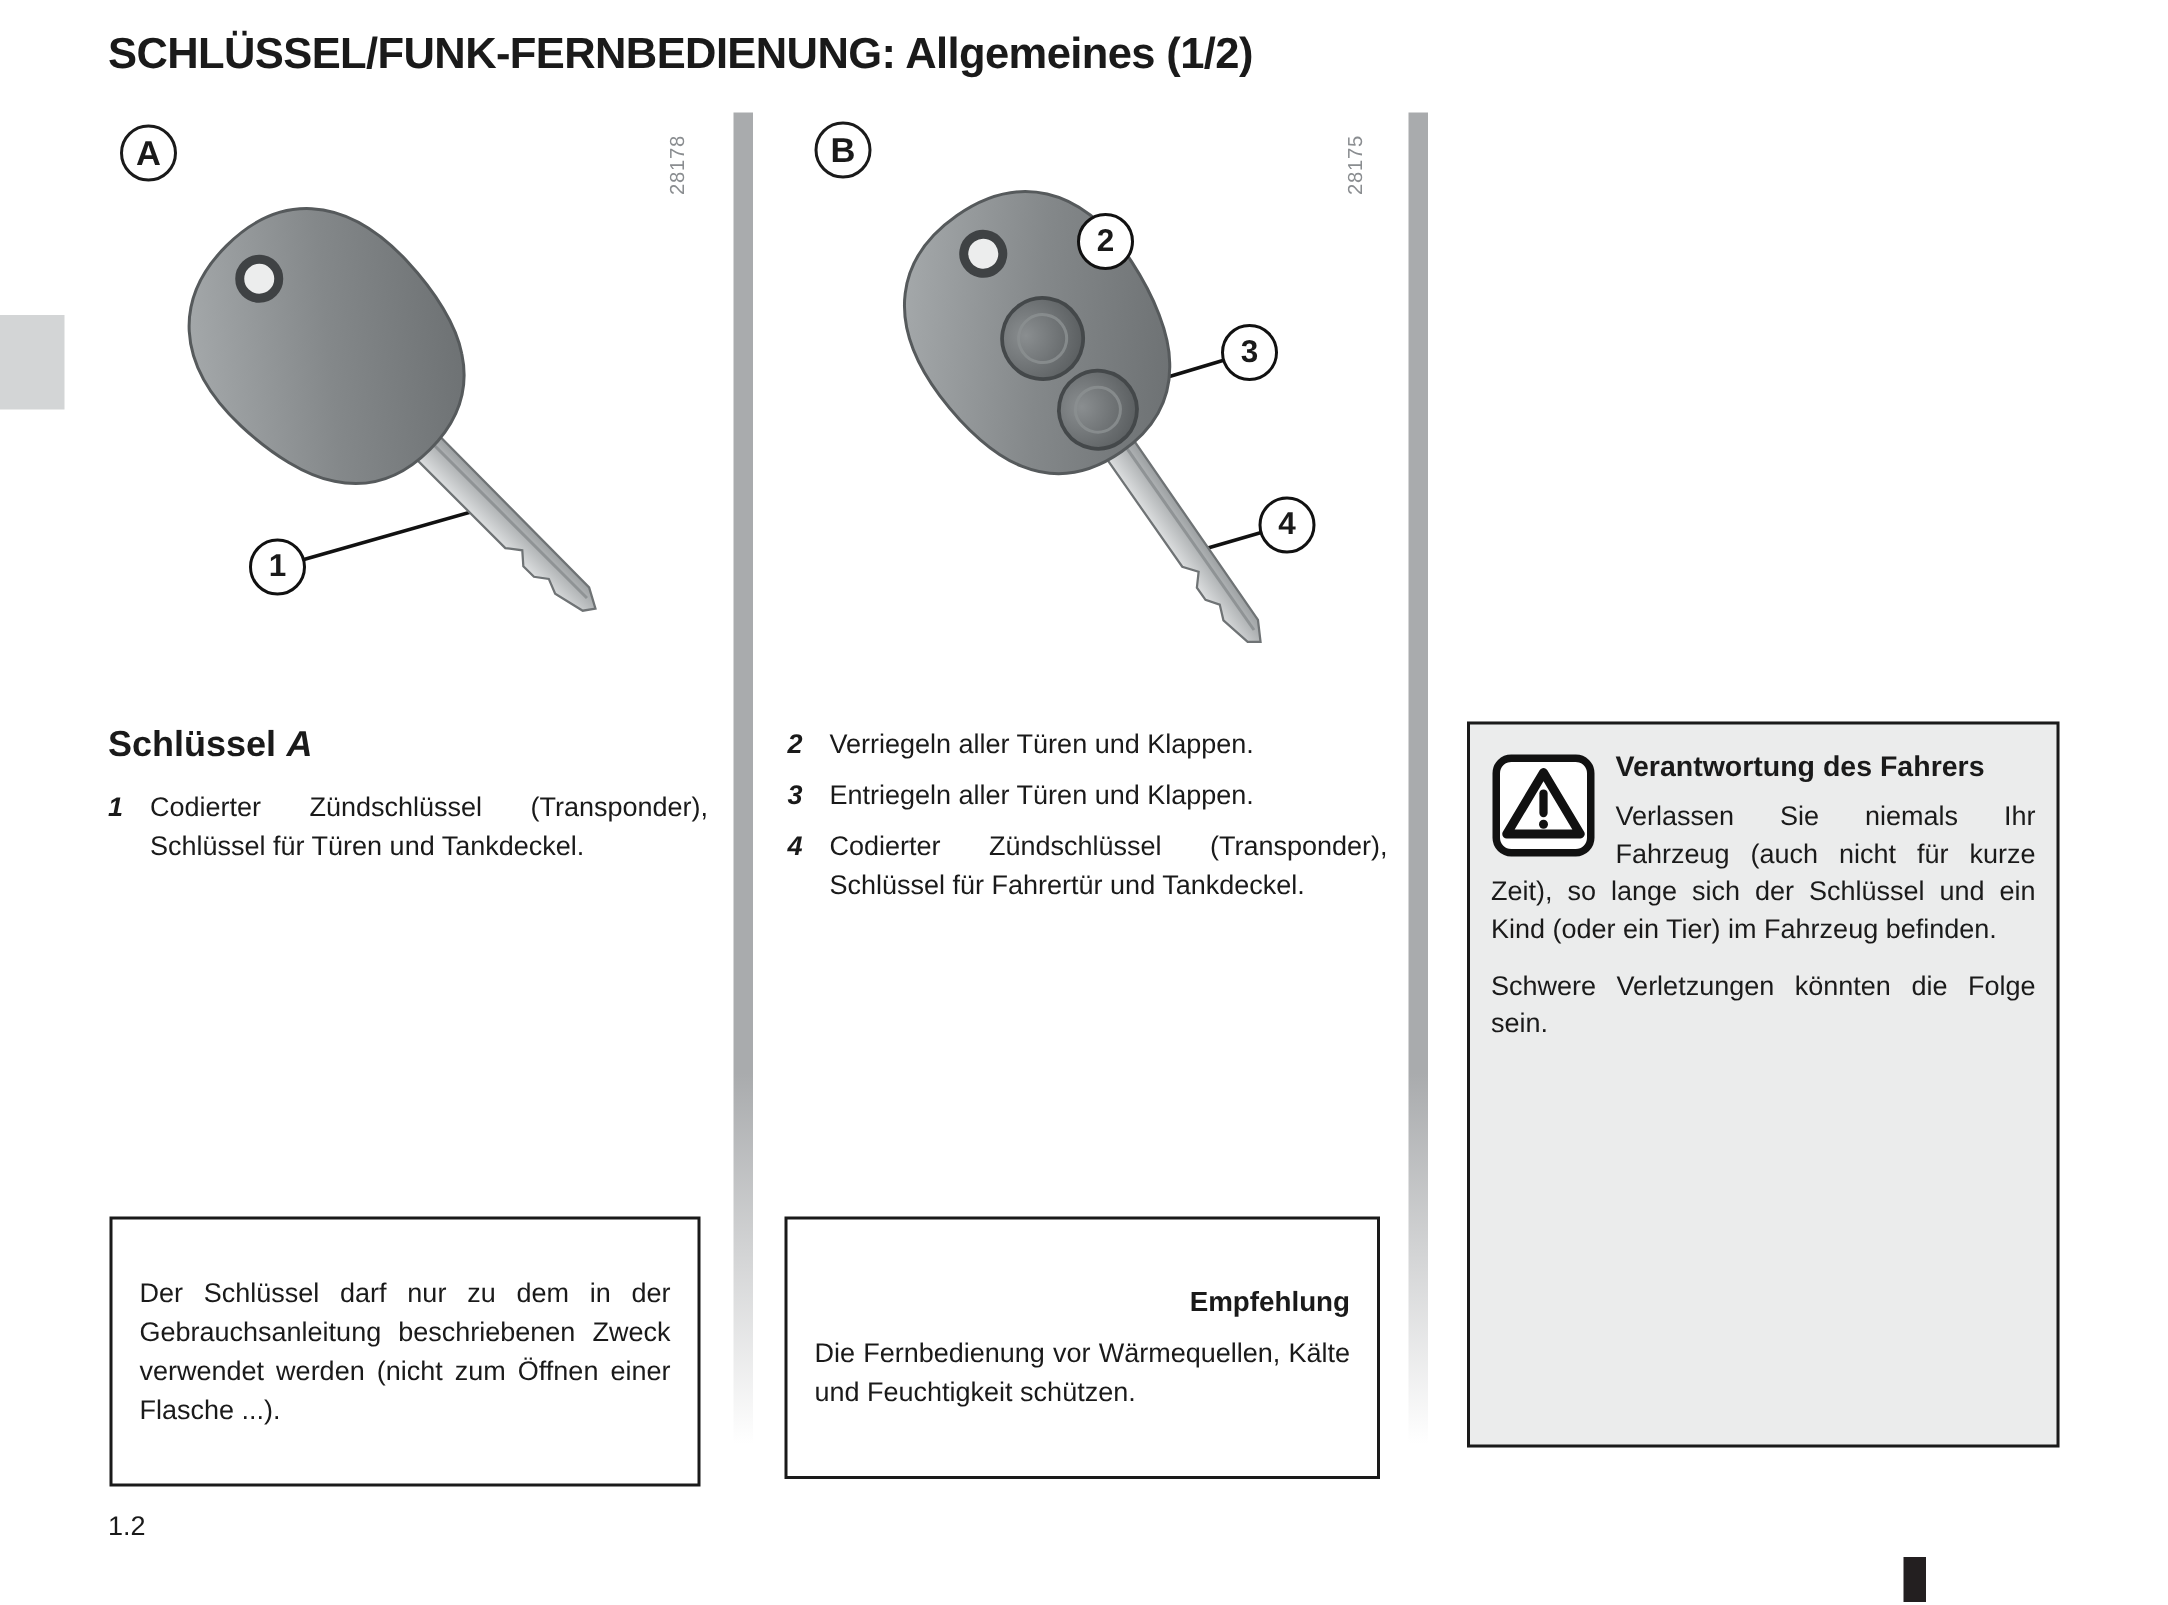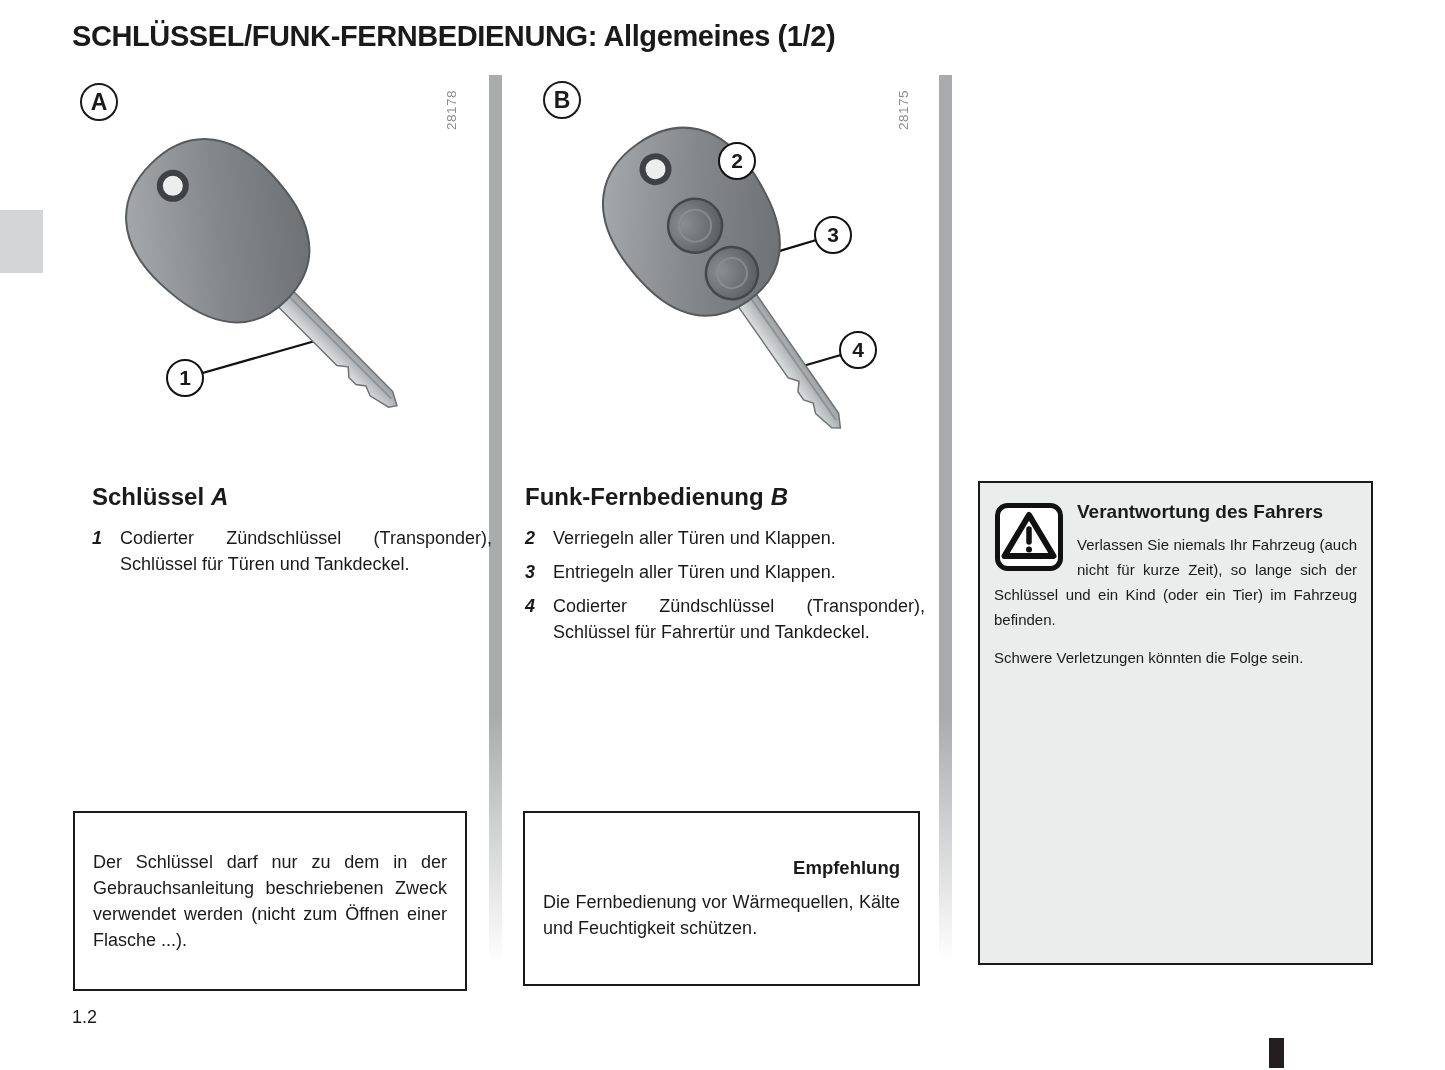--- a/index.html
+++ b/index.html
@@ -33,21 +33,21 @@
     position:absolute;color:#8a8d90;font-size:13.5px;letter-spacing:0.5px;
     writing-mode:vertical-rl;transform:rotate(180deg);height:60px;text-align:center;z-index:2;
   }
   .callout{
     position:absolute;width:34px;height:34px;background:#fff;border:2.5px solid #111;border-radius:50%;
     display:flex;align-items:center;justify-content:center;
     font-size:21px;font-weight:bold;z-index:3;
   }
 
   .section{position:absolute;width:400px;}
-  .sec-a{left:72px;top:483px;margin-left:20px;}
+  .sec-a{left:72px;top:483px;}
   .sec-b{left:525px;top:483px;}
   .sec-heading{margin:0 0 14px 0;font-size:24px;font-weight:bold;}
   .sec-heading .ref{font-style:italic;margin-left:7px;}
   .item{display:flex;margin-bottom:8px;font-size:18px;line-height:26px;}
   .item-num{flex:none;width:28px;font-weight:bold;font-style:italic;}
   .item-text{flex:1;text-align:justify;}
 
   .note-box{
     position:absolute;border:2.5px solid #1a1a1a;background:#fff;box-sizing:border-box;
     display:flex;flex-direction:column;justify-content:center;padding:6px 18px;
@@ -56,21 +56,21 @@
   .note-b{left:523px;top:811px;width:397px;height:175px;align-items:flex-end;}
   .note-box p{margin:0;font-size:18px;line-height:26px;text-align:justify;}
   .note-heading{margin:0 0 10px 0;font-size:18.5px;font-weight:bold;}
 
   .warning-box{
     position:absolute;left:978px;top:481px;width:395px;height:484px;box-sizing:border-box;
     border:2.5px solid #1a1a1a;background:#ebecec;padding:15px 14px 0 14px;
   }
   .warn-icon{float:left;width:70px;height:70px;margin:4px 13px 6px 0;}
   .warn-heading{margin:0 0 9px 0;font-size:19px;font-weight:bold;padding-top:3px;}
-  .warning-box p{margin:0 0 13px 0;font-size:15px;line-height:25px;text-align:justify;}
+  .warning-box p{margin:0 0 13px 0;font-size:18px;line-height:25px;text-align:justify;}
 
   .page-num{position:absolute;left:72px;top:1007px;font-size:18px;}
   .end-marker{position:absolute;left:1269px;top:1038px;width:15px;height:30px;background:#231f20;}
 </style>
 </head>
 <body>
 
 <h1 class="page-title">SCHLÜSSEL/FUNK-FERNBEDIENUNG: Allgemeines (1/2)</h1>
 
 <div class="side-tab"></div>
@@ -157,23 +157,20 @@
   <h2 class="sec-heading">
     <span>Schlüssel</span><span class="ref">A</span>
   </h2>
   <div class="item">
     <span class="item-num">1</span>
     <span class="item-text">Codierter Zündschlüssel (Transponder), Schlüssel für Türen und Tankdeckel.</span>
   </div>
 </div>
 
 <div class="section sec-b">
-  <h2 class="sec-heading">
-    <span>Funk-Fernbedienung</span><span class="ref">B</span>
-  </h2>
   <div class="item">
     <span class="item-num">2</span>
     <span class="item-text">Verriegeln aller Türen und Klappen.</span>
   </div>
   <div class="item">
     <span class="item-num">3</span>
     <span class="item-text">Entriegeln aller Türen und Klappen.</span>
   </div>
   <div class="item">
     <span class="item-num">4</span>

